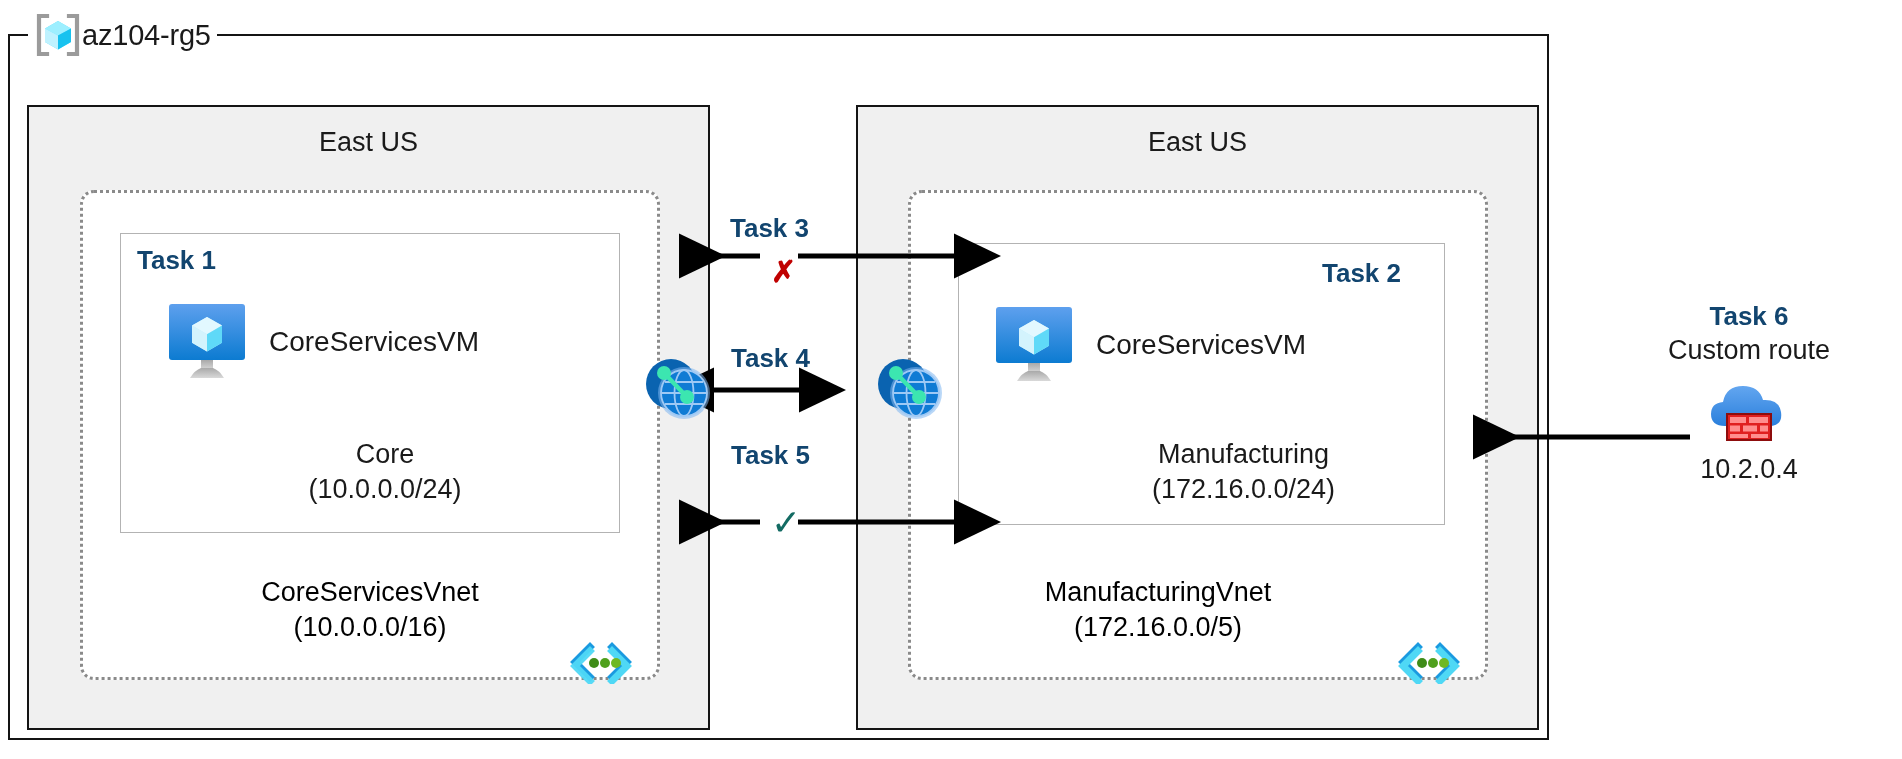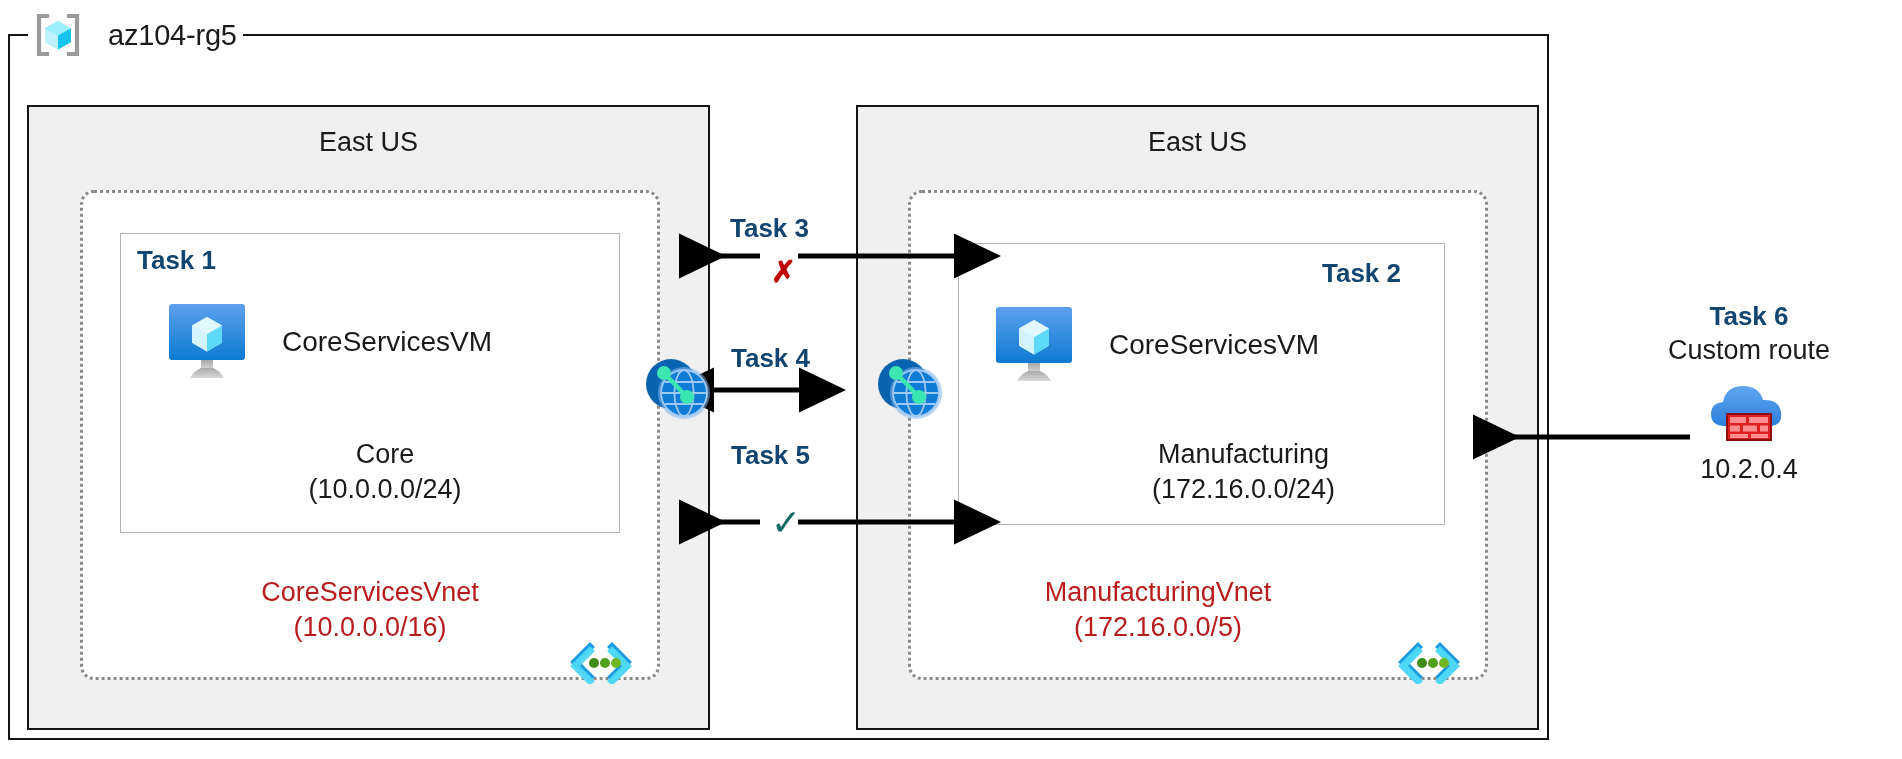--- a/index.html
+++ b/index.html
@@ -29,21 +29,21 @@
   
   .rg-title-mask{
     position:absolute;
     left:28px; top:18px;
     height:34px;
     background:#ffffff;
     z-index:3;
     padding:0 6px;
     display:flex;
     align-items:center;
-    gap:26px;
+    gap:0;
   }
   .rg-title-text{
     font-size:29px;
     color:#1a1a1a;
     letter-spacing:-0.2px;
     white-space:nowrap;
     line-height:1;
   }
 
   
@@ -70,21 +70,21 @@
     border:3px dotted #8a8a8a;
     border-radius:14px;
     background:#ffffff;
     box-sizing:border-box;
   }
   .vnet-name{
     position:absolute;
     left:0;right:0;
     text-align:center;
     font-size:27px;
-    color:#b91c1c;
+    color:#000000;
     line-height:1.28;
   }
 
   
   .vnet-glyph{position:absolute;width:62px;height:44px;}
 
   
   .subnet{
     position:absolute;
     border:1.5px solid #b3b3b3;
@@ -104,21 +104,21 @@
   
   .task-tag{
     position:absolute;
     font-size:26px;
     font-weight:bold;
     color:#12456f;
     white-space:nowrap;
   }
 
   
-  .vm-row{position:absolute;display:flex;align-items:center;gap:33px;}
+  .vm-row{position:absolute;display:flex;align-items:center;gap:20px;}
   .vm-name{font-size:28px;color:#1a1a1a;white-space:nowrap;}
   .vm-icon{position:relative;width:84px;height:84px;flex:0 0 84px;}
 
   
   .conn-layer{position:absolute;left:0;top:0;width:1902px;height:759px;pointer-events:none;}
 
   
   .mark{
     position:absolute;
     font-size:30px;

